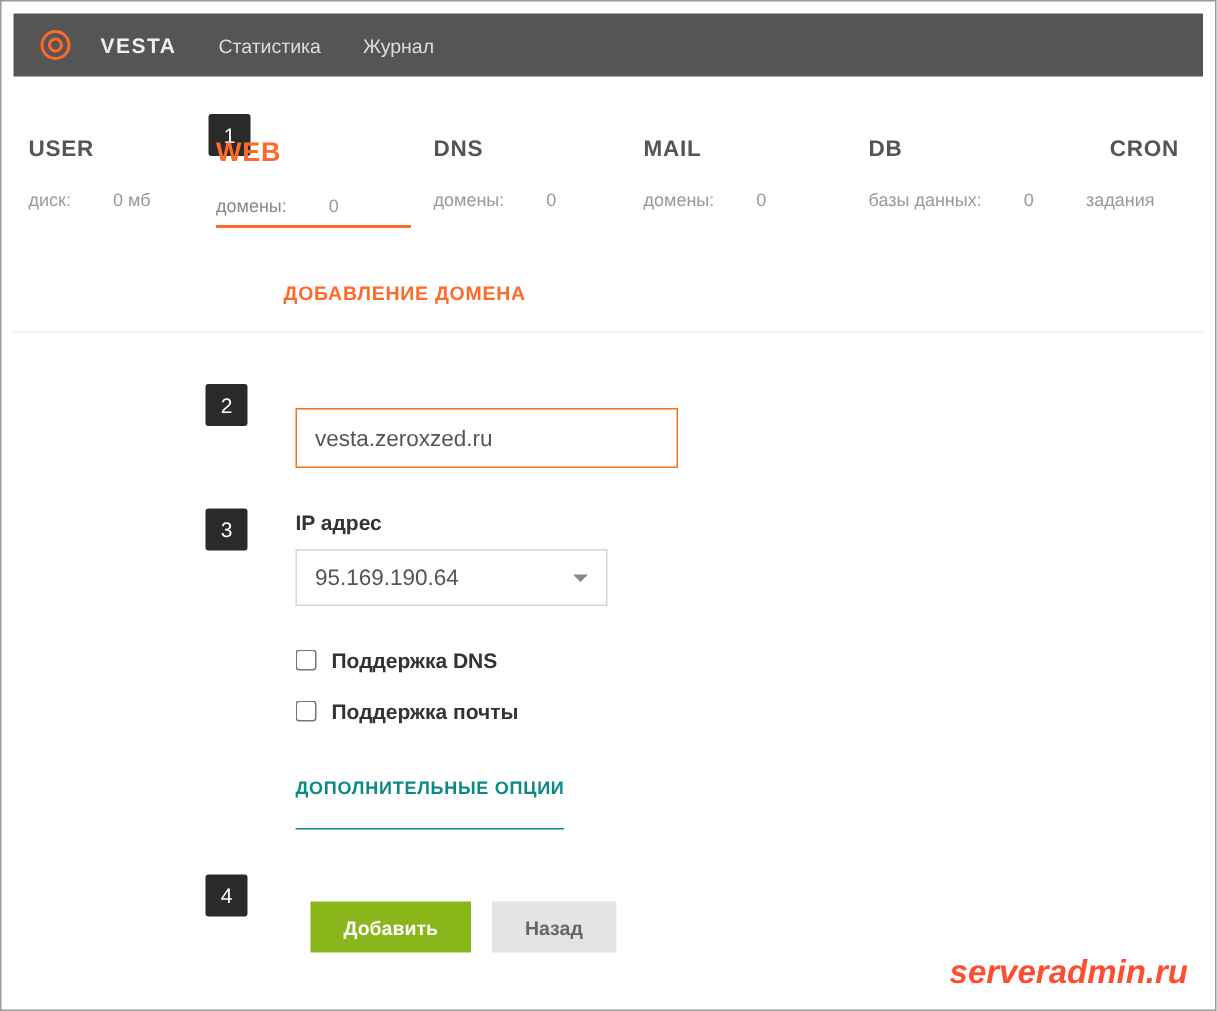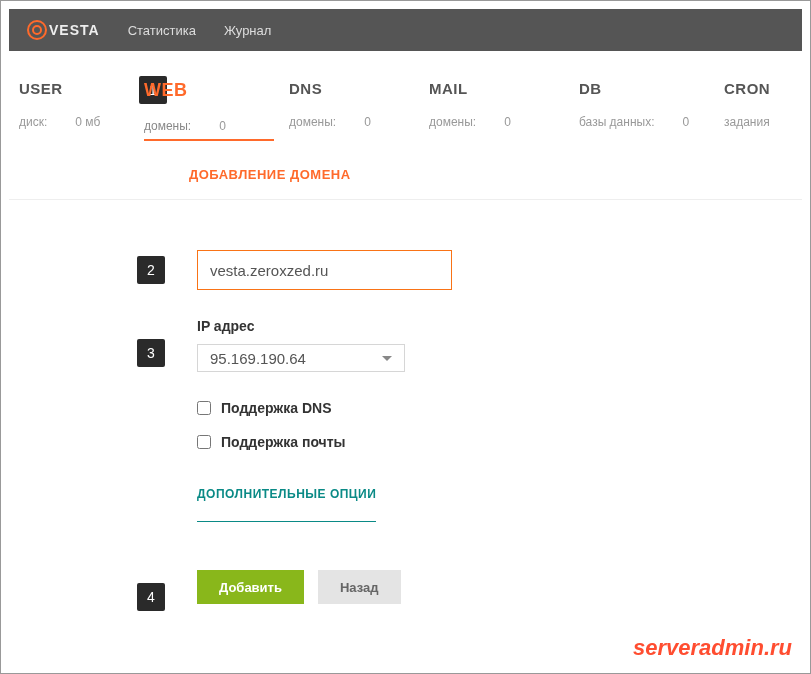--- a/index.html
+++ b/index.html
@@ -20,21 +20,21 @@
     align-items: center;
     padding: 0 18px;
     gap: 28px;
     color: #ddd;
     font-size: 13px;
     margin: 8px 8px 0 8px;
   }
   .logo {
     display: flex;
     align-items: center;
-    gap: 2px;
+    gap: 20px;
   }
   .logo-ring {
     width: 20px; height: 20px;
     border: 2px solid #ff6a2b;
     border-radius: 50%;
     position: relative;
   }
   .logo-ring::after {
     content: "";
     position: absolute;
@@ -47,34 +47,34 @@
     font-weight: bold;
     letter-spacing: 1px;
     font-size: 14px;
   }
   .topbar .nav-item { cursor: pointer; color: #ddd; }
 
   
   .tabs {
     display: flex;
     padding: 24px 10px 0 10px;
-    margin: 5px 8px;
+    margin: 16px 8px;
     border-bottom: 1px solid transparent;
     position: relative;
   }
   .col {
     flex: 0 0 auto;
     padding-right: 18px;
   }
   .col.user   { width: 125px; }
   .col.web    { width: 145px; }
   .col.dns    { width: 140px; }
   .col.mail   { width: 150px; }
   .col.db     { width: 145px; }
-  .col.cron   { width: 80px; }
+  .col.cron   { width: 80px; text-align: right; }
 
   .col-title {
     font-size: 15px;
     font-weight: bold;
     color: #555;
     letter-spacing: 0.5px;
     margin-bottom: 18px;
   }
   .col.web .col-title { color: #ff6a2b; font-size: 18px; }
   .col-sub {
@@ -138,21 +138,21 @@
     width: 255px;
     height: 40px;
     border: 1px solid #f97316;
     padding: 0 12px;
     font-size: 15px;
     color: #555;
     background: #fff;
   }
   .select {
     width: 208px;
-    height: 28px;
+    height: 38px;
     border: 1px solid #d6d6d6;
     background: #fff;
     display: flex;
     align-items: center;
     justify-content: space-between;
     padding: 0 12px;
     font-size: 15px;
     color: #555;
     cursor: pointer;
   }
@@ -193,21 +193,21 @@
     height: 34px;
     padding: 0 22px;
     font-size: 13px;
     font-weight: bold;
     border: none;
     cursor: pointer;
     display: inline-flex;
     align-items: center;
     justify-content: center;
   }
-  .btn.primary { background: #89b71b; color: #fff; }
+  .btn.primary { background: #89b71b; color: #fff; margin-left: 10px; }
   .btn.secondary { background: #e4e4e4; color: #666; }
 
   .watermark {
     position: absolute;
     right: 18px;
     bottom: 12px;
     font-size: 22px;
     font-style: italic;
     font-weight: bold;
     color: #ff3a1a;

